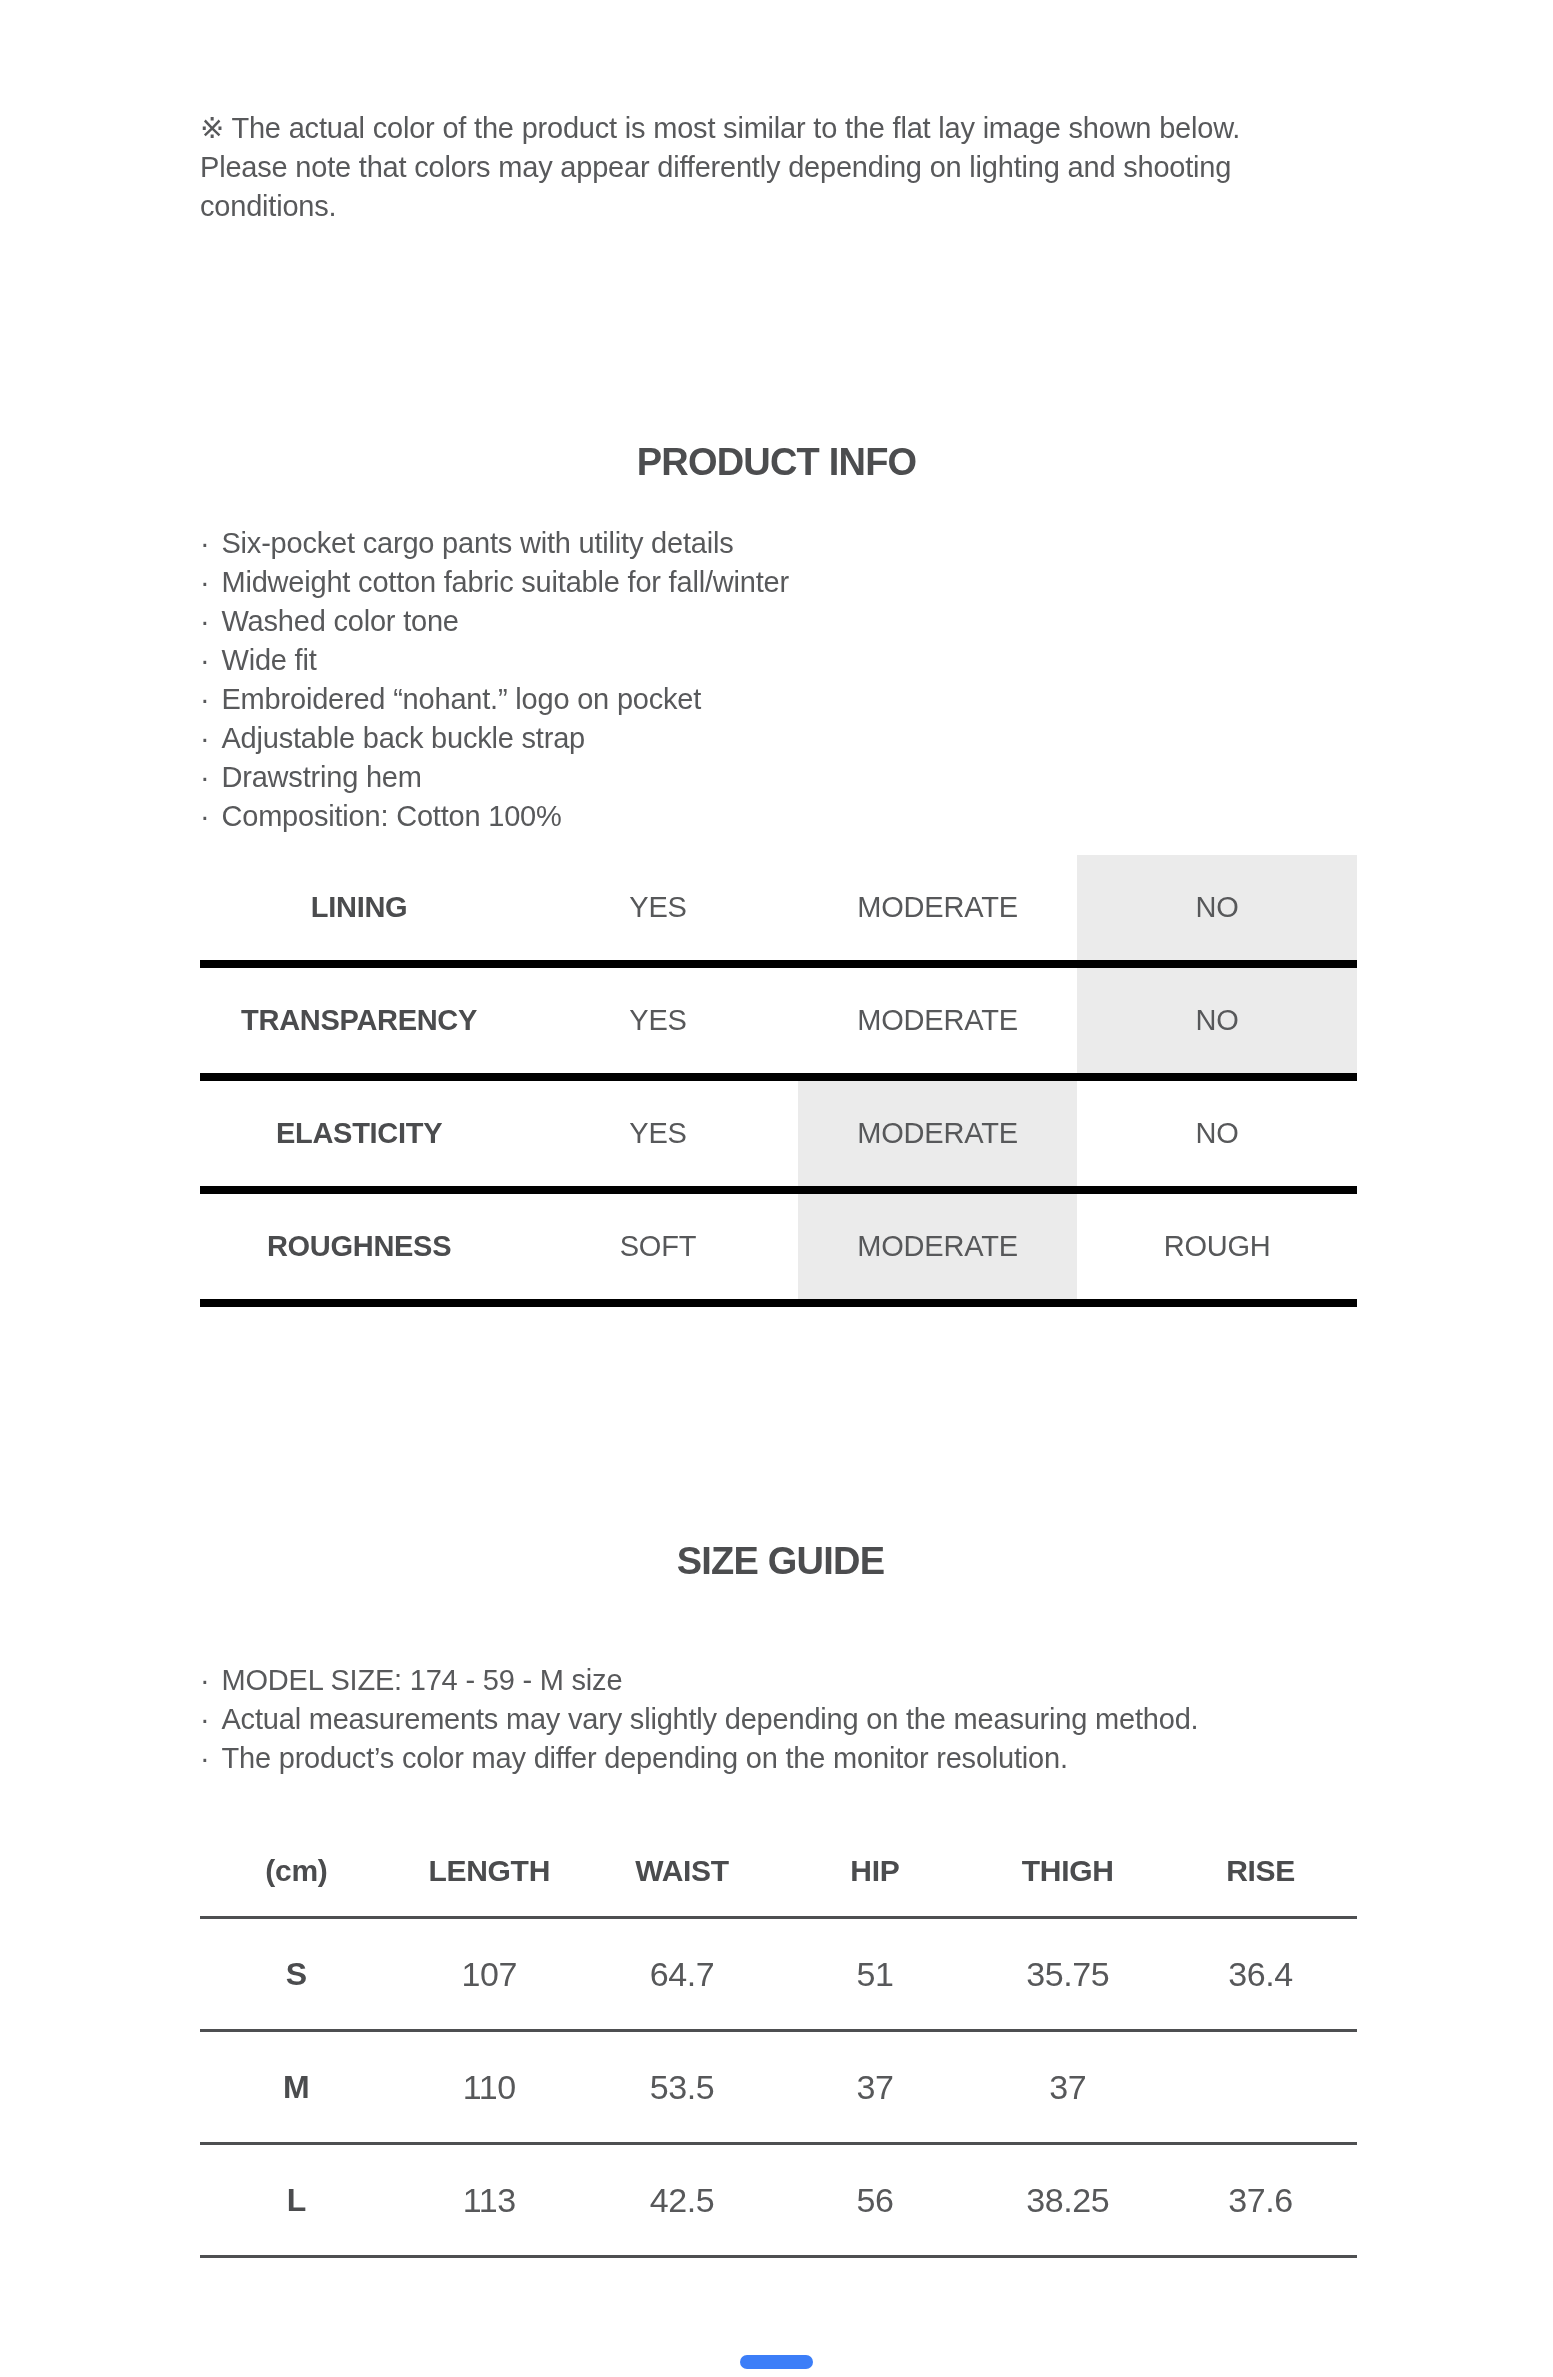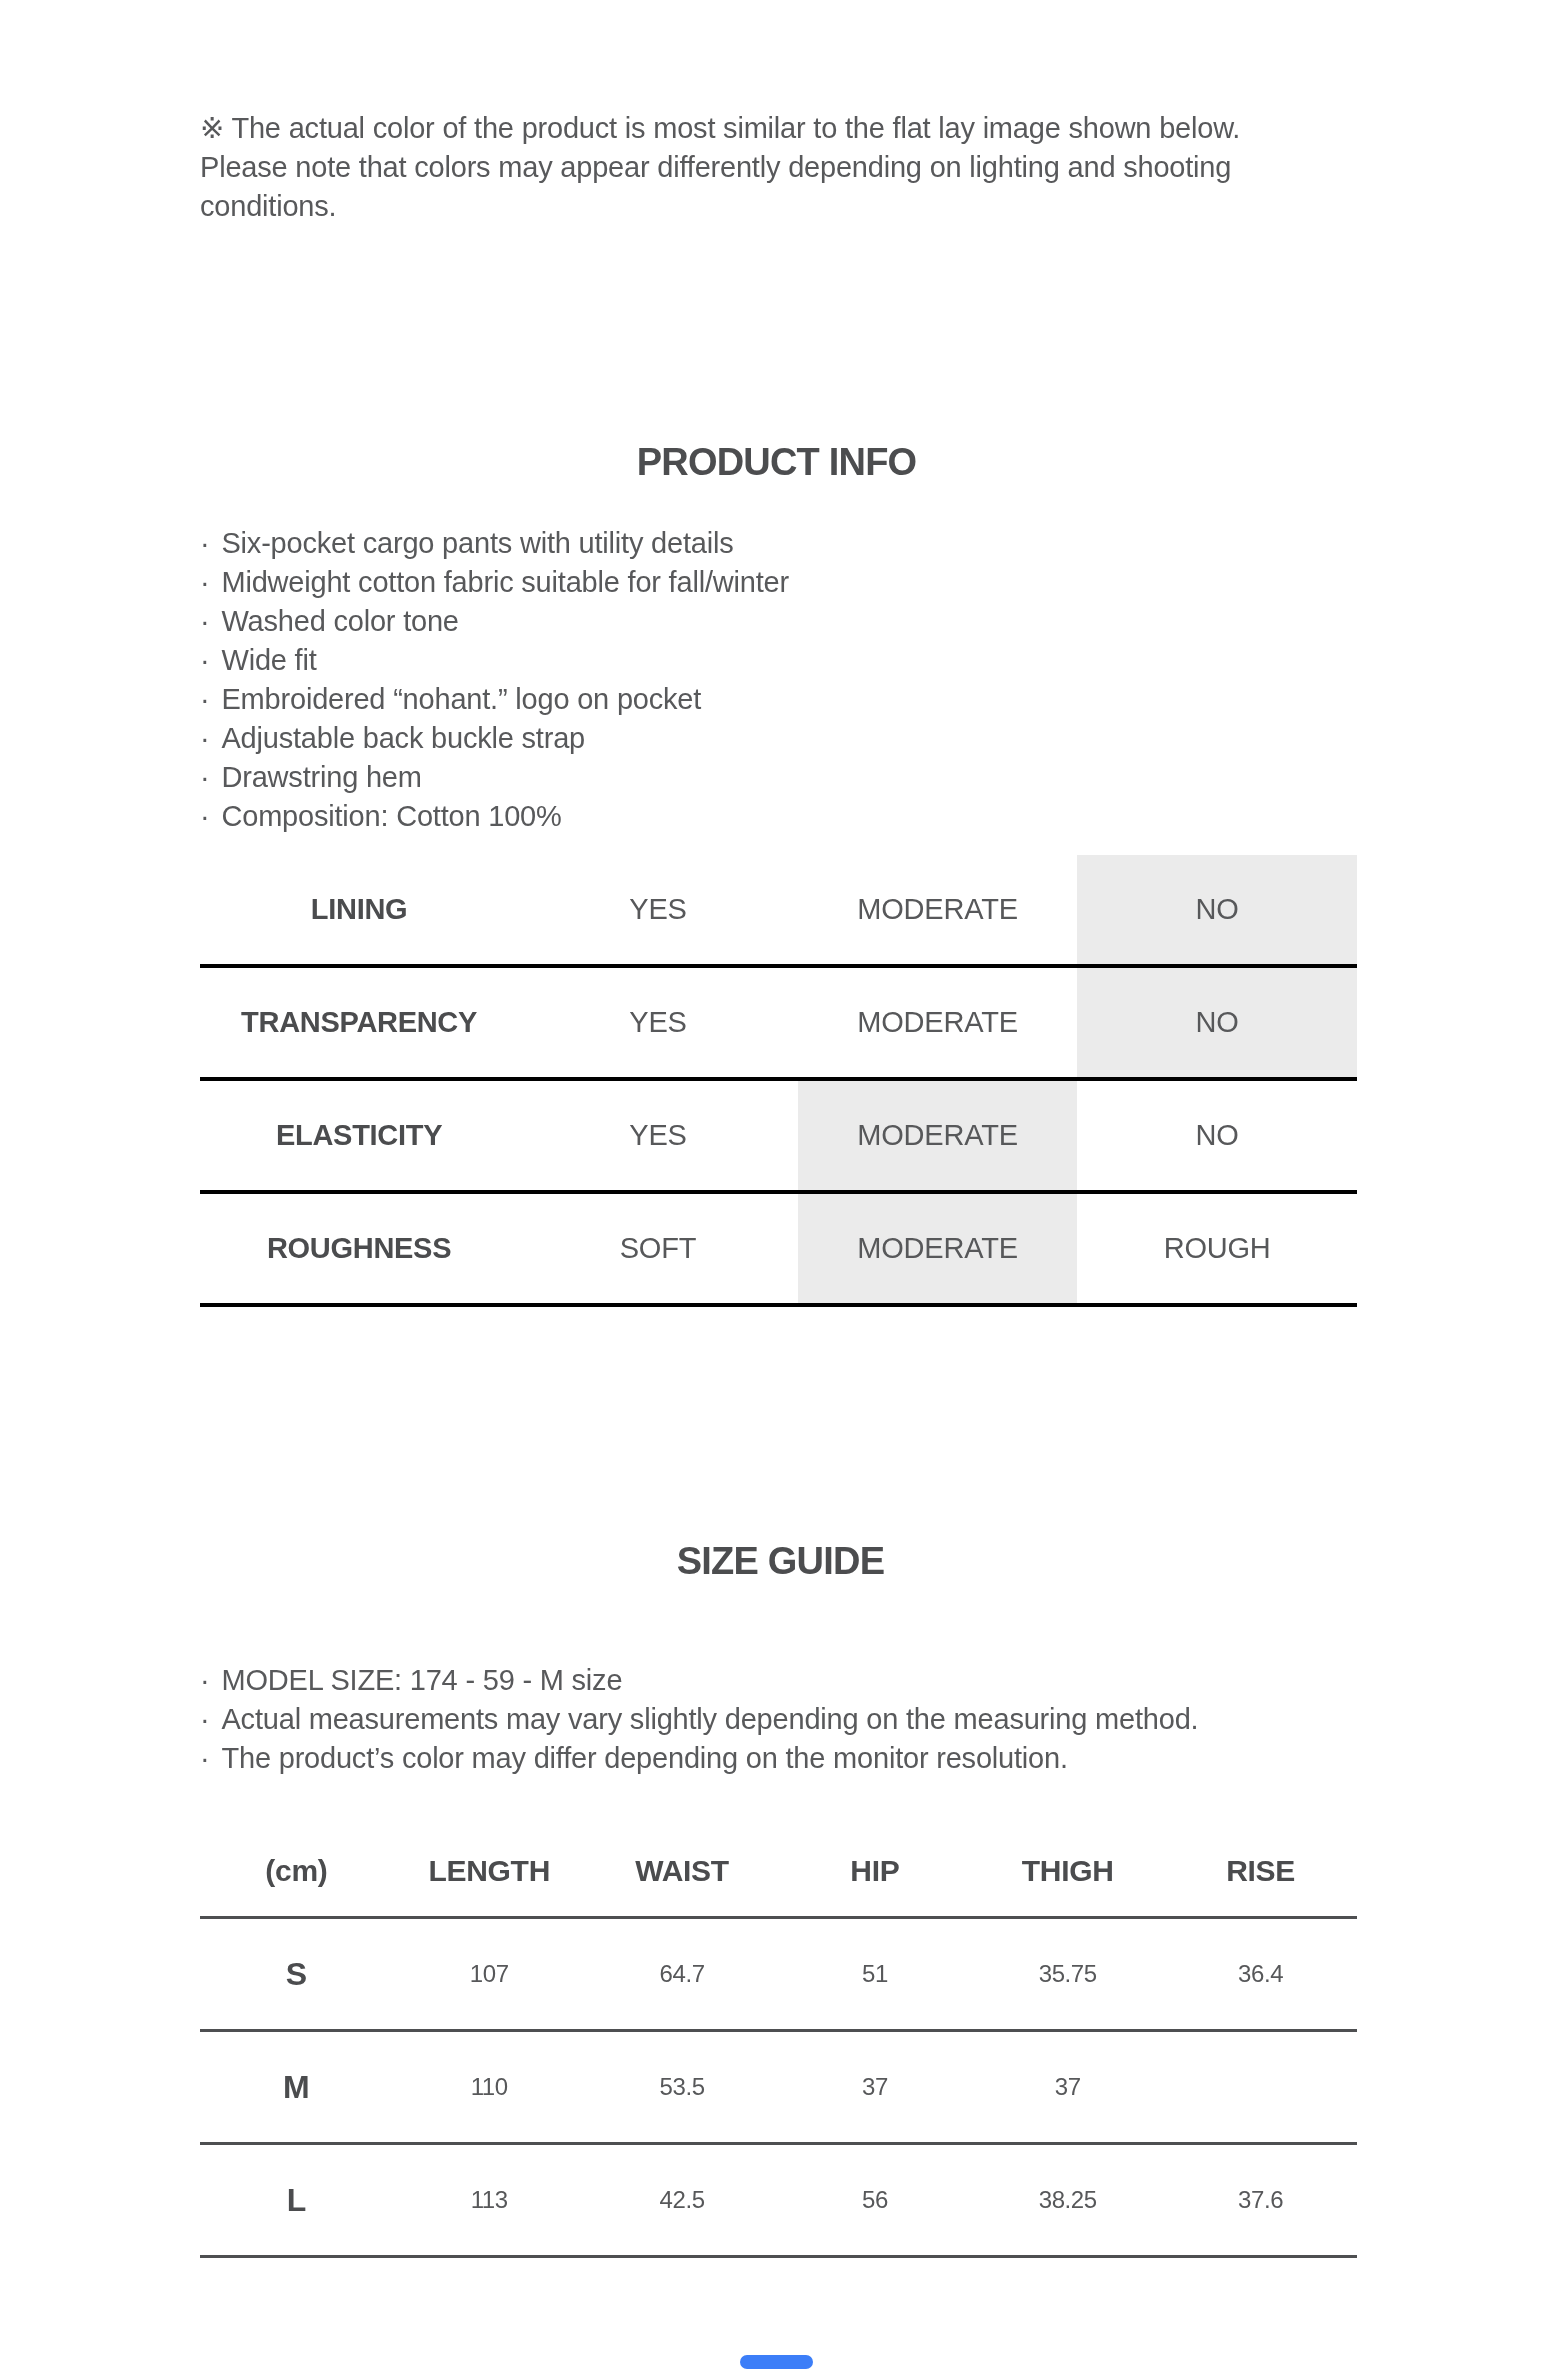--- a/index.html
+++ b/index.html
@@ -18,32 +18,32 @@
     letter-spacing:-0.8px; color:#4c4d4f;
   }
   .product-title { margin-top:215px; }
   .size-title { margin-top:233px;padding-left:8px; }
   .bullets { margin:40px 0 0 200px; }
   .size-bullets { margin:78px 0 0 200px; }
   .bullet-row { display:flex; align-items:baseline; gap:12px; font-size:29px; line-height:39px; color:#58595b; letter-spacing:-0.2px; }
   .bullet-dot { flex:0 0 auto; }
 
   .attr-table { margin:19px 0 0 200px; width:1157px; }
-  .attr-row { display:flex; height:113px; border-bottom:4px solid #000000; }
+  .attr-row { display:flex; height:113px; border-bottom:8px solid #000000; }
   .attr-cell { display:flex; align-items:center; justify-content:center; font-size:29px; color:#57585a; letter-spacing:-0.2px; }
   .attr-label { width:27.5%; font-weight:bold; color:#4b4c4e; letter-spacing:-0.3px; }
   .attr-option { width:24.1666%; }
 
   .size-table { margin:48px 0 0 200px; width:1157px; }
   .size-header-row { display:flex; height:93px; border-bottom:3.2px solid #4e4f51; }
   .size-row { display:flex; height:113px; border-bottom:3.2px solid #4e4f51; }
   .size-cell { width:16.6667%; display:flex; align-items:center; justify-content:center; }
   .size-header-cell { font-weight:bold; font-size:30px; color:#4b4c4e; letter-spacing:-0.3px; }
   .size-name-cell { font-weight:bold; font-size:32px; color:#4b4c4e; }
-  .size-value-cell { font-size:24px; color:#57585a; letter-spacing:-0.4px; }
+  .size-value-cell { font-size:34px; color:#57585a; letter-spacing:-0.4px; }
 
   .bottom-indicator {
     width:73px; height:14.4px; border-radius:8px;
     margin:97px auto 0 auto;
   }
 </style>
 </head>
 <body>
 
 <div class="note">※ The actual color of the product is most similar to the flat lay image shown below. Please note that colors may appear differently depending on lighting and shooting conditions.</div>

